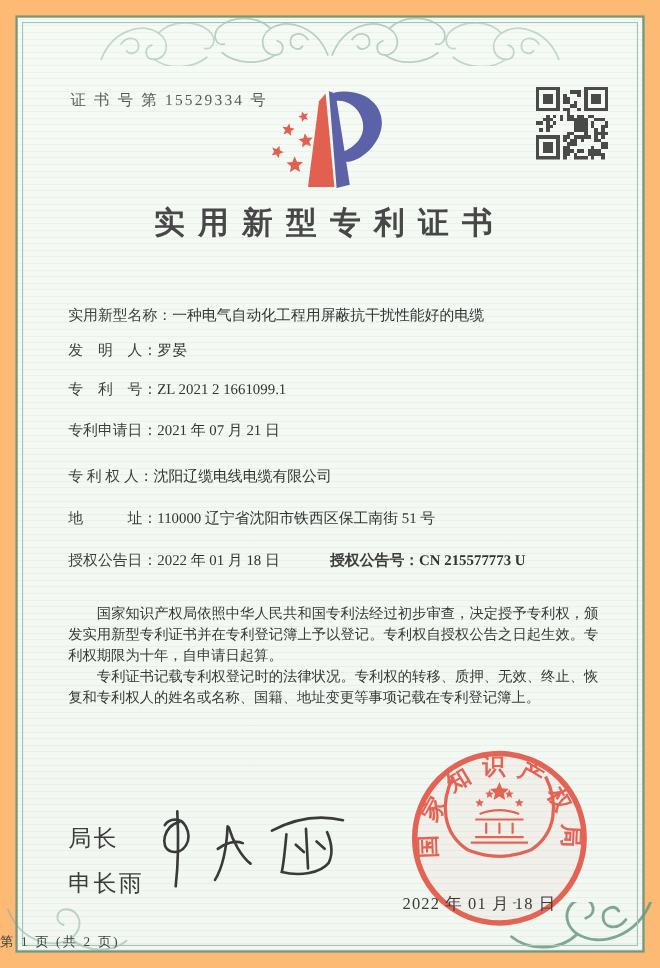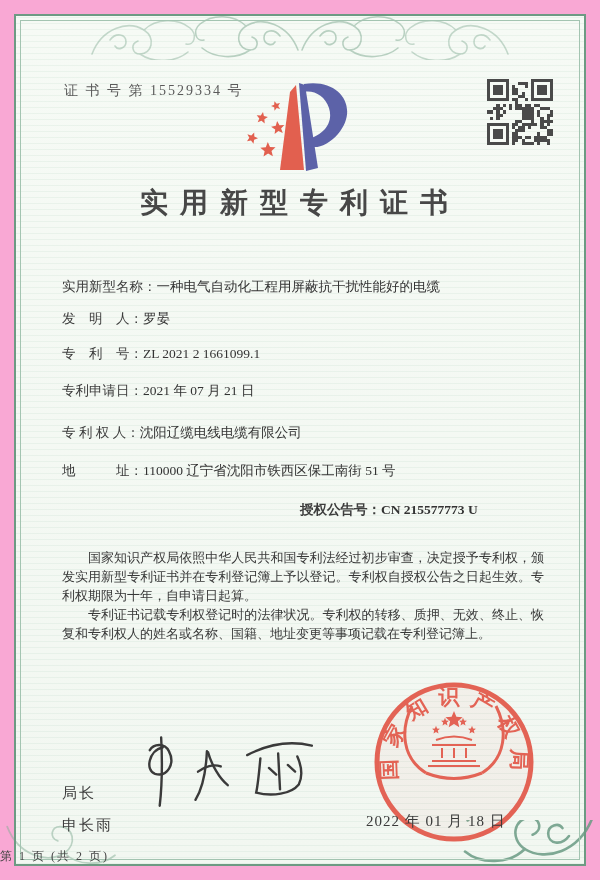--- a/index.html
+++ b/index.html
@@ -1,18 +1,18 @@
 <!DOCTYPE html>
 <html><head>
 <meta charset="utf-8">
 <style>
   html,body{margin:0;padding:0;background:#ffffff;}
   .page{
     position:relative;width:600px;height:880px;overflow:hidden;
-    background:#f9a8d4;
+    background:#fdba74;
     font-family:"Liberation Serif","DejaVu Serif",serif;
     color:#3d3d3d;
   }
   
   .paper{
     position:absolute;left:16px;top:16px;right:16px;bottom:16px;
     background:
       repeating-linear-gradient(0deg, rgba(150,195,170,0.13) 0 1px, rgba(0,0,0,0) 1px 6px),
       linear-gradient(#f6faf5,#f2f7f1);
   }
@@ -27,21 +27,21 @@
     font-size:28px;font-weight:600;letter-spacing:12px;color:#474747;
   }
   .row{position:absolute;left:62px;right:50px;font-size:13.5px;line-height:1.2;}
   .row .lbl{color:#3d3d3d;}
   .row .val{color:#333;}
   .r-name{top:279px;} .r-inv{top:311px;} .r-pat{top:346px;}
   .r-app{top:383px;} .r-owner{top:425px;} .r-addr{top:463px;} .r-grant{top:502px;}
   .grant2{position:absolute;left:238px;top:0;font-weight:bold;}
   .body-text{position:absolute;left:62px;right:56px;top:548px;font-size:13px;line-height:19px;color:#383838;text-align:justify;}
   .body-text p{margin:0;text-indent:2em;}
-  .signer{position:absolute;left:62px;top:748px;font-size:15px;letter-spacing:2px;color:#3c3c3c;margin-top:36px;}
+  .signer{position:absolute;left:62px;top:748px;font-size:21px;letter-spacing:2px;color:#3c3c3c;}
   .signer div{margin-bottom:13px;}
   .signature{position:absolute;left:130px;top:728px;}
   .seal{position:absolute;left:368px;top:676px;opacity:.92;}
   .seal-date{position:absolute;left:366px;top:812px;font-size:15px;letter-spacing:1px;color:#3a3a3a;}
   .footer{position:absolute;left:0;top:848px;width:100%;font-size:12px;color:#444;letter-spacing:2px;}
 </style>
 </head>
 <body>
 
 <div class="page">
@@ -240,20 +240,21 @@
   <div class="row r-app">
     <span class="lbl">专利申请日：</span><span class="val">2021 年 07 月 21 日</span>
   </div>
   <div class="row r-owner">
     <span class="lbl">专 利 权 人：</span><span class="val">沈阳辽缆电线电缆有限公司</span>
   </div>
   <div class="row r-addr">
     <span class="lbl">地　　　址：</span><span class="val">110000 辽宁省沈阳市铁西区保工南街 51 号</span>
   </div>
   <div class="row r-grant">
+    <span><span class="lbl">授权公告日：</span><span class="val">2022 年 01 月 18 日</span></span>
     <span class="grant2"><span class="lbl">授权公告号：</span><span class="val">CN 215577773 U</span></span>
   </div>
 
   <div class="body-text">
     <p>国家知识产权局依照中华人民共和国专利法经过初步审查，决定授予专利权，颁发实用新型专利证书并在专利登记簿上予以登记。专利权自授权公告之日起生效。专利权期限为十年，自申请日起算。</p>
     <p>专利证书记载专利权登记时的法律状况。专利权的转移、质押、无效、终止、恢复和专利权人的姓名或名称、国籍、地址变更等事项记载在专利登记簿上。</p>
   </div>
 
   <div class="signer">
     <div>局长</div>

